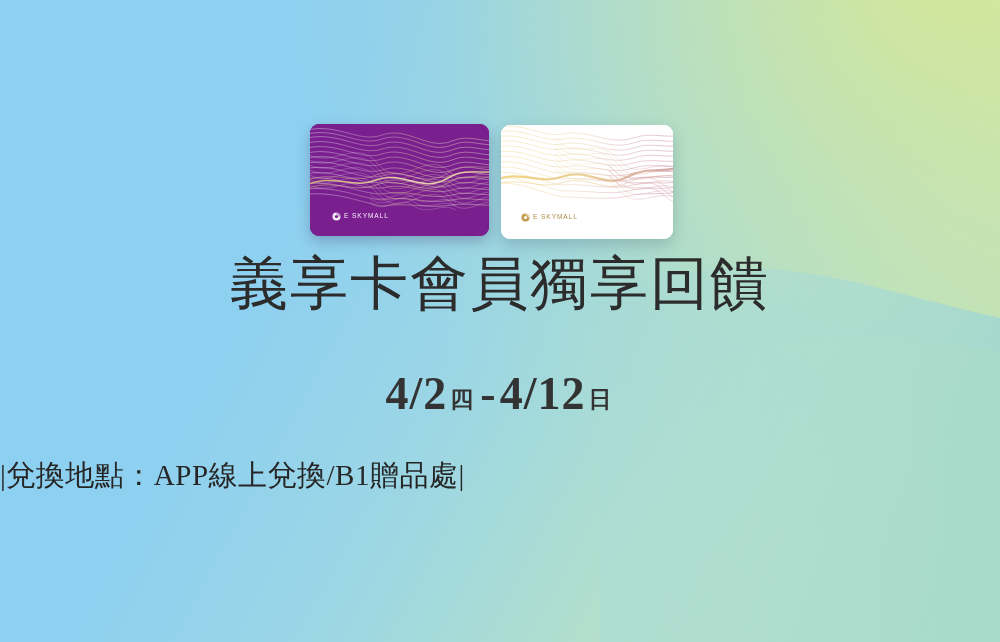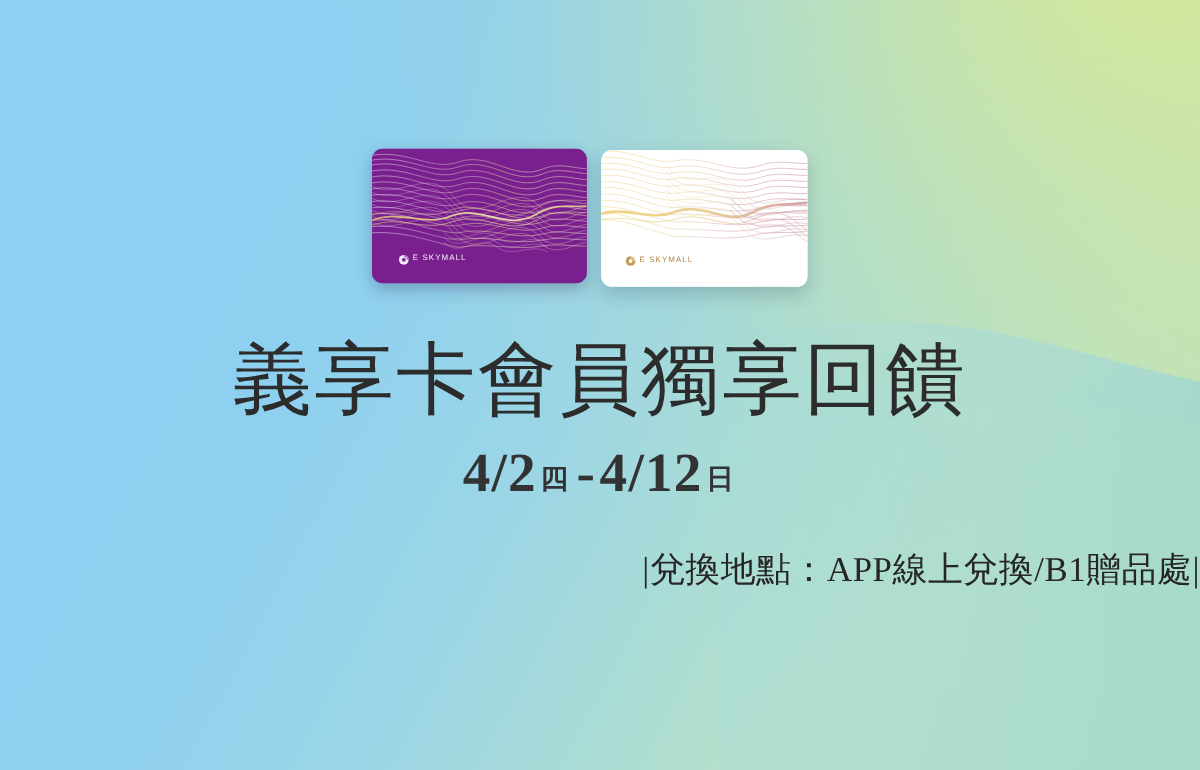--- a/index.html
+++ b/index.html
@@ -95,25 +95,24 @@
   .logo-white .wordmark { color: #b08b46; }
 
   
   .headline {
     position: absolute;
     left: 0;
     right: 0;
     top: 255px;
     text-align: center;
     color: #2c2c2c;
-    font-size: 66px;
+    font-size: 58px;
     line-height: 1;
     letter-spacing: 2px;
     white-space: nowrap;
-    margin-top: 29px;
   }
   .dateline {
     position: absolute;
     left: 0;
     right: 0;
     top: 371px;
     text-align: center;
     color: #333333;
     font-size: 46px;
     line-height: 1;
@@ -128,27 +127,26 @@
     top: -2px;
   }
   .dateline .dash {
     padding: 0 4px;
   }
   .venue {
     position: absolute;
     left: 0;
     right: 0;
     top: 461px;
-    text-align: right;
+    text-align: left;
     color: #262626;
     font-size: 29px;
     line-height: 1;
     letter-spacing: 0.5px;
     white-space: nowrap;
-    padding-left: 26px;
   }
 </style>
 </head>
 <body>
 
 <div id="banner">
 
   <svg class="wave-overlay" viewBox="0 0 1000 642" preserveAspectRatio="none" xmlns="http://www.w3.org/2000/svg">
     <defs>
       <linearGradient id="waveGrad" x1="0" y1="0" x2="1" y2="0.3">

